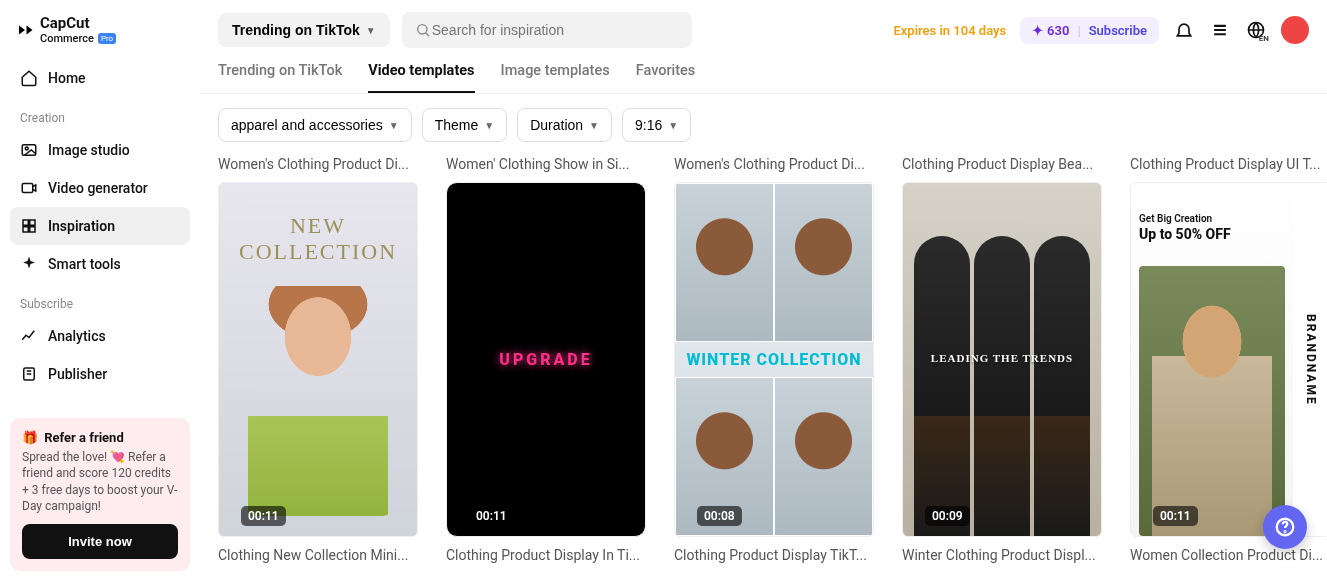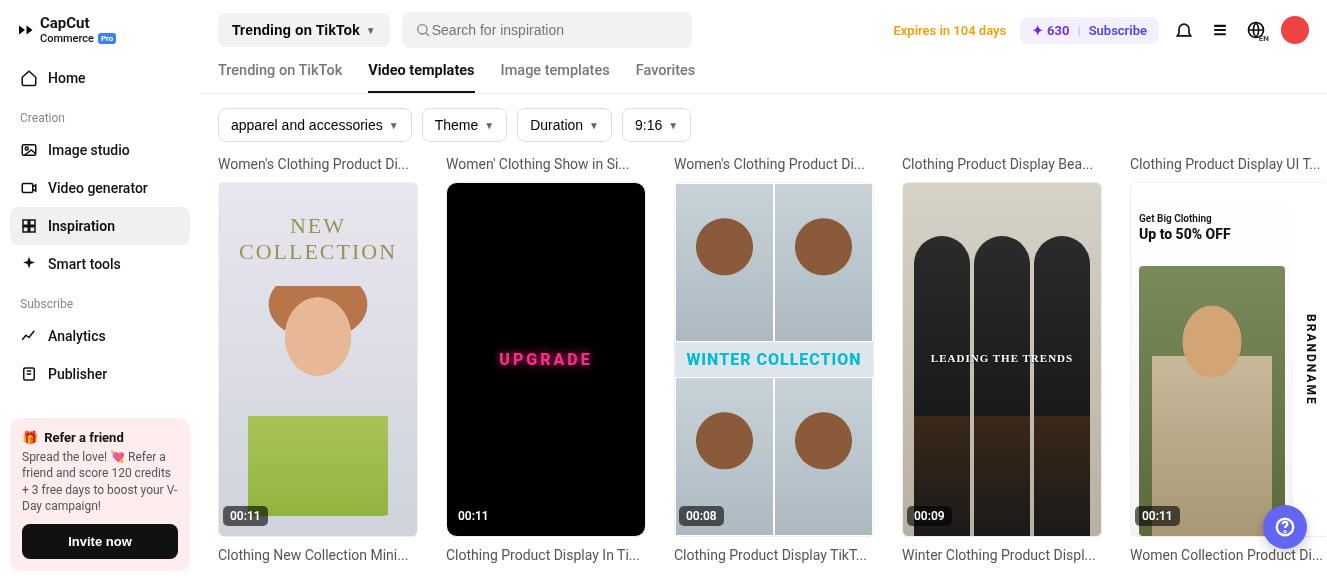--- a/index.html
+++ b/index.html
@@ -1,21 +1,21 @@
 <!DOCTYPE html>
 <html><head>
 <meta charset="utf-8">
 <style>
 * { box-sizing: border-box; margin: 0; padding: 0; }
 body { font-family: -apple-system, BlinkMacSystemFont, "Segoe UI", Roboto, sans-serif; background: #fff; color: #111; width: 1327px; height: 587px; overflow: hidden; display: flex; }
 .sidebar { width: 200px; padding: 16px 10px; display: flex; flex-direction: column; }
 .logo { display: flex; align-items: center; gap: 6px; padding: 0 6px 14px; }
 .logo-text { font-weight: 700; font-size: 15px; line-height: 1.05; }
 .logo-sub { font-size: 11px; font-weight: 500; display: flex; align-items: center; gap: 4px; }
-.pro-badge { background: #3b82f6; color: #fff; font-size: 8px; padding: 1px 3px; border-radius: 3px; font-weight: 700; }
+.pro-badge { background: #3b82f6; color: #fff; font-size: 8px; padding: 1px 3px; border-radius: 3px; font-weight: 400; }
 .nav-item { display: flex; align-items: center; gap: 10px; padding: 10px 10px; border-radius: 8px; font-size: 14px; font-weight: 500; cursor: pointer; color: #111; }
 .nav-item.active { background: #f0f0f0; font-weight: 600; }
 .section-label { font-size: 12px; color: #888; padding: 14px 10px 6px; }
 .icon { width: 18px; height: 18px; flex-shrink: 0; display: inline-flex; align-items: center; justify-content: center; }
 .refer-card { margin-top: auto; background: #ffecef; border-radius: 10px; padding: 12px; font-size: 12px; }
 .refer-title { font-weight: 700; font-size: 13px; margin-bottom: 4px; display: flex; align-items: center; gap: 6px; }
 .refer-body { color: #555; line-height: 1.35; margin-bottom: 10px; }
 .invite-btn { background: #111; color: #fff; border: none; border-radius: 8px; padding: 10px 0; width: 100%; font-size: 13px; font-weight: 600; cursor: pointer; }
 .main { flex: 1; display: flex; flex-direction: column; overflow: hidden; }
 .topbar { display: flex; align-items: center; padding: 12px 18px 0; gap: 12px; }
@@ -32,21 +32,21 @@
 .tabs { display: flex; gap: 26px; padding: 14px 18px 0; border-bottom: 1px solid #eee; }
 .tab { padding-bottom: 12px; font-size: 14.5px; color: #777; cursor: pointer; font-weight: 500; border-bottom: 2px solid transparent; }
 .tab.active { color: #111; font-weight: 700; border-bottom-color: #111; }
 .filters { display: flex; gap: 10px; padding: 14px 18px; }
 .filter { border: 1px solid #ddd; background: #fff; border-radius: 8px; padding: 8px 12px; font-size: 14px; cursor: pointer; display: flex; align-items: center; gap: 6px; }
 .grid { display: flex; gap: 28px; padding: 0 18px; overflow-x: hidden; }
 .card { width: 200px; flex-shrink: 0; display: flex; flex-direction: column; }
 .card-title { font-size: 14px; color: #555; margin-bottom: 10px; white-space: nowrap; overflow: hidden; text-overflow: ellipsis; }
 .card-title2 { font-size: 14px; color: #555; margin-top: 10px; white-space: nowrap; overflow: hidden; text-overflow: ellipsis; }
 .thumb { position: relative; width: 200px; height: 355px; border-radius: 6px; overflow: hidden; cursor: pointer; border: 1px solid #eee; }
-.duration { position: absolute; left: 4px; bottom: 10px; background: rgba(0,0,0,.6); color: #fff; font-size: 12px; padding: 3px 7px; border-radius: 5px; font-weight: 600; }
+.duration { position: absolute; left: 22px; bottom: 10px; background: rgba(0,0,0,.6); color: #fff; font-size: 12px; padding: 3px 7px; border-radius: 5px; font-weight: 600; }
 .chev { font-size: 10px; color: #666; }
 .help-fab { position: absolute; right: 20px; bottom: 38px; width: 44px; height: 44px; border-radius: 50%; background: #6366f1; color: #fff; display: flex; align-items: center; justify-content: center; cursor: pointer; box-shadow: 0 4px 12px rgba(0,0,0,.2); }
 .lang-label { position: absolute; font-size: 8px; font-weight: 700; bottom: -2px; right: -2px; }
 
 .thumb1 { background: linear-gradient(#e8e6ef,#cfd3da); display:flex; flex-direction:column; align-items:center; padding-top:30px; }
 .thumb1 .nc { color:#9a9158; font-family:serif; font-size:22px; text-align:center; letter-spacing:2px; line-height:1.2; }
 .thumb1 .person { width:150px; height:230px; margin-top:20px; background: radial-gradient(ellipse 55px 65px at 50% 22%, #e8b896 0%, #e8b896 60%, transparent 61%), radial-gradient(ellipse 70px 50px at 50% 8%, #b8754a 0%, #b8754a 70%, transparent 71%), linear-gradient(#a8c456,#8fb03a) no-repeat center 130px / 140px 120px; border-radius:10px; position:relative; }
 .thumb2 { background:#000; display:flex; align-items:center; justify-content:center;border-radius:11px; }
 .thumb2 .up { color:#ff2d87; font-weight:800; letter-spacing:3px; font-size:16px; text-shadow:0 0 8px #ff2d87; }
 .thumb3 { background:linear-gradient(#e8eef2,#d4dde4); display:grid; grid-template-rows:1fr auto 1fr; }
@@ -276,21 +276,21 @@
         <div class="lt">LEADING THE TRENDS</div>
         <span class="duration">00:09</span>
       </div>
       <div class="card-title2">Winter Clothing Product Displ...</div>
     </div>
 
     <div class="card">
       <div class="card-title">Clothing Product Display UI T...</div>
       <div class="thumb thumb5">
         <div class="left">
-          <div class="disc">Get Big Clothing</div>
+          <div class="disc">Get Big Creation</div>
           <div class="pct">Up to 50% OFF</div>
           <div class="img"></div>
         </div>
         <div class="right">
             <div class="bn">BRANDNAME</div>
           </div>
         <span class="duration">00:11</span>
       </div>
       <div class="card-title2">Women Collection Product Di...</div>
     </div>

